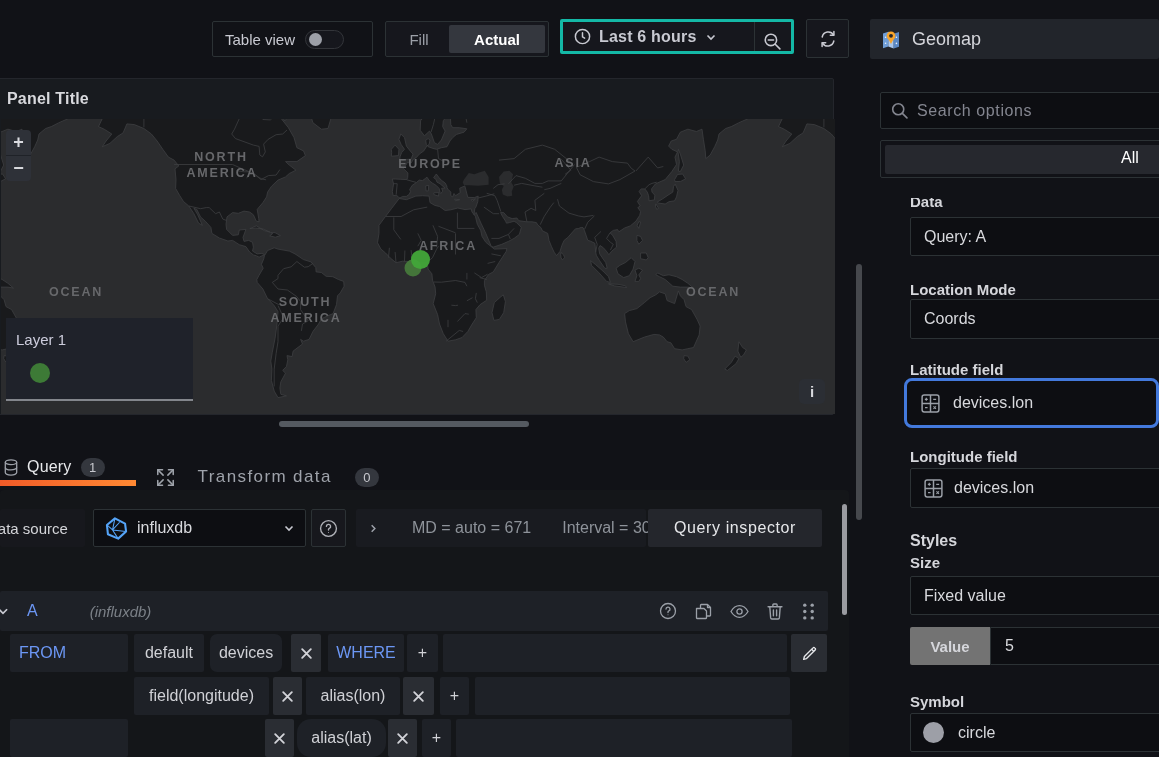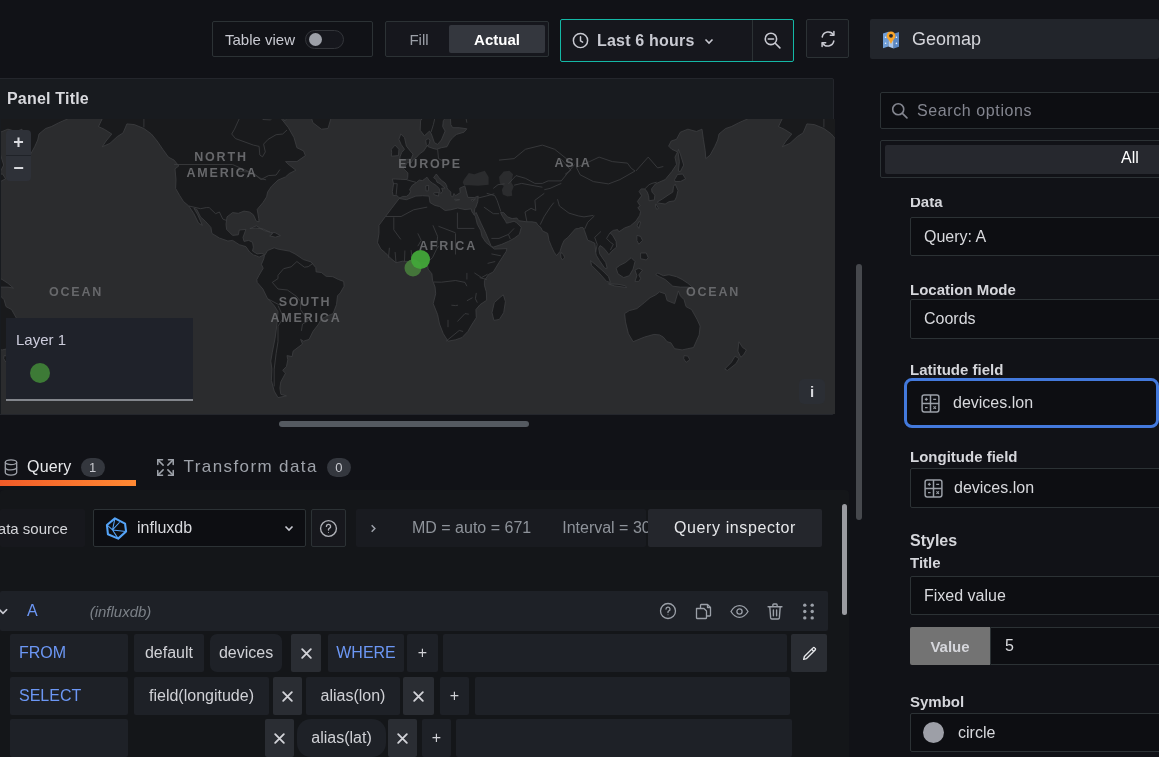--- a/index.html
+++ b/index.html
@@ -14,21 +14,21 @@
   <span style="width:39px;height:19px;background:#16171d;border:1px solid #33353a;border-radius:10px;position:relative;display:inline-block">
       <span style="position:absolute;left:3px;top:2px;width:13px;height:13px;border-radius:50%;background:#9da0a8"></span>
     </span>
 </div>
 
 <div class="abs" style="left:385px;top:21px;width:164px;height:36px;border:1px solid #2c3235;border-radius:2px;background:#16171d;display:flex;align-items:center;padding:3px">
   <span style="flex:0 0 60px;text-align:center;font-size:15px;color:#9ca0a8">Fill</span>
   <span style="flex:1;height:28px;background:#34373e;border-radius:2px;display:flex;align-items:center;justify-content:center;font-size:15px;font-weight:bold;color:#ffffff">Actual</span>
 </div>
 
-<div class="abs" style="left:560px;top:19px;width:234px;height:43px;border:1px solid #14b8a6;border-radius:2px;background:#16171d;display:flex;align-items:center">
+<div class="abs" style="left:560px;top:19px;width:234px;height:35px;border:3px solid #14b8a6;border-radius:2px;background:#16171d;display:flex;align-items:flex-end">
   <div style="flex:0 0 191px;display:flex;align-items:center;padding:0 11px;gap:8px;height:100%">
     <svg width="17" height="17" viewBox="0 0 16 16" fill="none" stroke="#c8c9d1" stroke-width="1.4">
         <circle cx="8" cy="8" r="6.7"></circle>
         <path d="M8 4.5V8.3L10 9.5" stroke-linecap="round"></path>
       </svg>
     <span style="font-size:16px;font-weight:600;color:#c8c9d1;letter-spacing:0.2px">Last 6 hours</span>
     <svg width="12" height="12" viewBox="0 0 12 12" fill="none" stroke="#c8c9d1" stroke-width="1.6">
         <path d="M2.5 4.5L6 8L9.5 4.5"></path>
       </svg>
   </div>
@@ -222,21 +222,21 @@
   <div style="display:flex;align-items:center;gap:9px;padding:0 20px 0 4px;height:100%;position:relative">
     <svg width="14" height="17" viewBox="0 0 14 17" fill="none" stroke="#9ea2aa" stroke-width="1.3">
         <ellipse cx="7" cy="3.2" rx="5.7" ry="2.4"></ellipse>
         <path d="M1.3 3.2V13.6c0 1.35 2.55 2.45 5.7 2.45s5.7-1.1 5.7-2.45V3.2"></path>
         <path d="M1.3 8.4c0 1.35 2.55 2.45 5.7 2.45s5.7-1.1 5.7-2.45"></path>
       </svg>
     <span style="font-size:16px;color:#e8e9ec;letter-spacing:0.2px">Query</span>
     <span style="min-width:24px;height:19px;padding:0 7px;background:#34373e;border-radius:10px;font-size:13px;color:#c7c8ce;display:flex;align-items:center;justify-content:center">1</span>
 
   </div>
-  <div style="display:flex;align-items:center;gap:9px;padding:0 8px;margin-left:23px;height:100%">
+  <div style="display:flex;align-items:flex-end;gap:23px;padding:0 8px;margin-left:23px;height:100%">
     <svg width="19" height="19" viewBox="0 0 16 16" fill="none" stroke="#9ea2aa" stroke-width="1.3" stroke-linecap="round" stroke-linejoin="round">
         <path d="M5.5 1.5H1.5V5.5"></path>
         <path d="M10.5 1.5H14.5V5.5"></path>
         <path d="M5.5 14.5H1.5V10.5"></path>
         <path d="M10.5 14.5H14.5V10.5"></path>
         <path d="M1.5 1.5L6 6"></path>
         <path d="M14.5 14.5L10 10"></path>
         <path d="M14.5 1.5L10 6"></path>
         <path d="M1.5 14.5L6 10"></path>
       </svg>
@@ -339,23 +339,20 @@
       <span style="font-size:16px;font-weight:500;color:#d0d1d6">+</span>
     </div>
   <div class="abs" style="left:443px;top:144px;width:344px;height:38px;background:#1e2127;border-radius:2px;display:flex;align-items:center;justify-content:center;"></div>
   <div class="abs" style="left:791px;top:144px;width:36px;height:38px;background:#2a2d33;border-radius:2px;display:flex;align-items:center;justify-content:center">
     <svg width="17" height="17" viewBox="0 0 16 16" fill="none" stroke="#e6e7ea" stroke-width="1.3" stroke-linejoin="round">
         <path d="M2.5 13.5L3.2 10.8L11.3 2.7A1.1 1.1 0 0 1 12.9 2.7L13.3 3.1A1.1 1.1 0 0 1 13.3 4.7L5.2 12.8Z"></path>
         <path d="M10 4L12 6"></path>
       </svg>
   </div>
 
-  <div class="abs" style="left:10px;top:187px;width:118px;height:38px;background:#1e2127;border-radius:2px;display:flex;align-items:center;justify-content:flex-start;padding:0 9px;">
-      <span style="font-size:16px;font-weight:500;color:#6c97f5">SELECT</span>
-    </div>
   <div class="abs" style="left:134px;top:187px;width:135px;height:38px;background:#1e2127;border-radius:2px;display:flex;align-items:center;justify-content:center;">
       <span style="font-size:16px;font-weight:500;color:#d0d1d6">field(longitude)</span>
     </div>
   <div class="abs" style="left:273px;top:187px;width:29px;height:38px;background:#2a2d33;border-radius:2px;display:flex;align-items:center;justify-content:center">
       <svg width="13" height="13" viewBox="0 0 12 12" stroke="#d2d3d8" stroke-width="1.7" stroke-linecap="round">
         <path d="M2 2L10 10M10 2L2 10"></path>
       </svg>
     </div>
   <div class="abs" style="left:306px;top:187px;width:94px;height:38px;background:#1e2127;border-radius:2px;display:flex;align-items:center;justify-content:center;">
       <span style="font-size:16px;font-weight:500;color:#d0d1d6">alias(lon)</span>
@@ -434,21 +431,21 @@
     <div class="abs" style="left:48px;top:270px;width:256px;height:40px;background:#0d0e12;border:1px solid #2c3235;border-radius:2px;display:flex;align-items:center;padding:0 12px;gap:10px">
       <svg width="21" height="21" viewBox="0 0 20 20" fill="none" stroke="#9ba0a8" stroke-width="1.4">
           <rect x="2" y="2" width="16" height="16" rx="2"></rect>
           <path d="M10 2V18M2 10H18"></path>
           <path d="M4.6 6H7.4M6 4.6V7.4M12.6 6H15.4M12.8 12.8L15.2 15.2M15.2 12.8L12.8 15.2M4.8 14H7.2" stroke-width="1.1"></path>
         </svg>
       <span style="font-size:16px;color:#d8d9dd">devices.lon</span>
     </div>
 
     <div class="abs" style="left:48px;top:334px;font-size:16px;font-weight:bold;color:#d5d6db">Styles</div>
-    <div class="abs" style="left:48px;top:356px;font-size:15px;font-weight:600;color:#d5d6db">Title</div>
+    <div class="abs" style="left:48px;top:356px;font-size:15px;font-weight:600;color:#d5d6db">Size</div>
     <div class="abs" style="left:48px;top:378px;width:256px;height:39px;background:#0d0e12;border:1px solid #2c3235;border-radius:2px;display:flex;align-items:center;padding:0 13px">
         <span style="font-size:16px;color:#d8d9dd">Fixed value</span>
       </div>
 
     <div class="abs" style="left:48px;top:429px;width:80px;height:38px;background:#737373;border-radius:2px 0 0 2px;display:flex;align-items:center;justify-content:center">
         <span style="font-size:15px;font-weight:600;color:#d5d6db">Value</span>
       </div>
     <div class="abs" style="left:128px;top:429px;width:176px;height:38px;background:#0d0e12;border:1px solid #2c3235;border-radius:0 2px 2px 0;display:flex;align-items:center;padding:0 14px">
         <span style="font-size:16px;color:#d8d9dd">5</span>
       </div>

